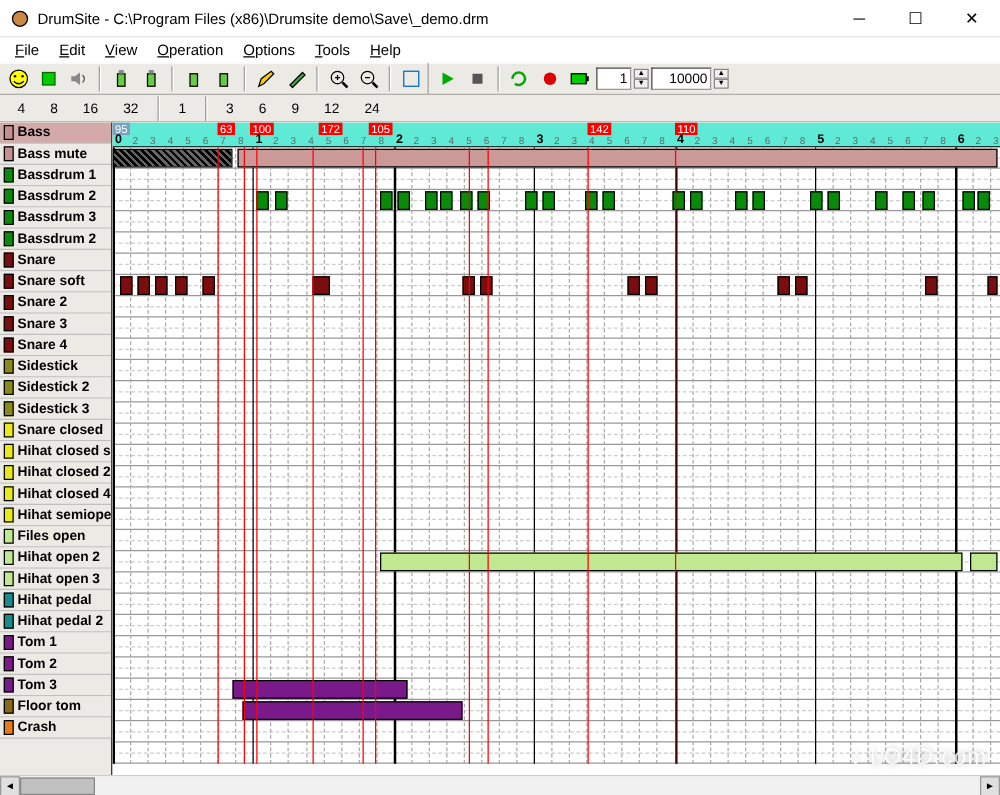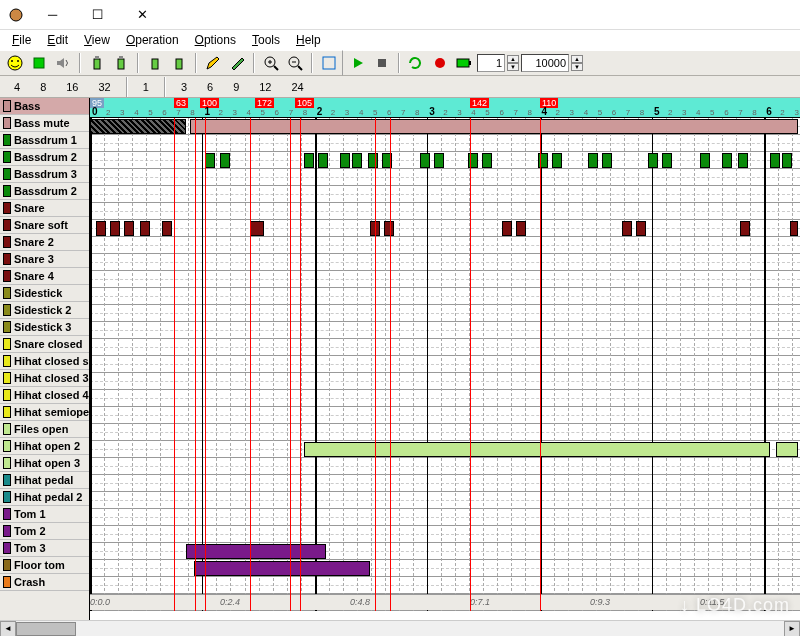--- a/index.html
+++ b/index.html
@@ -61,20 +61,21 @@
 </style>
 </head>
 <body>
 
 <div class="titlebar">
   <span class="icon">
     <svg width="16" height="16">
         <circle cx="8" cy="8" r="6" fill="#c84" stroke="#000"></circle>
       </svg>
   </span>
+  <span class="title">DrumSite - C:\Program Files (x86)\Drumsite demo\Save\_demo.drm</span>
   <div class="win-btn">─</div>
   <div class="win-btn">☐</div>
   <div class="win-btn close">✕</div>
 </div>
 
 <div class="menubar" id="menubar">
     <div class="menu-item"><u>F</u>ile</div>
     <div class="menu-item"><u>E</u>dit</div>
     <div class="menu-item"><u>V</u>iew</div>
     <div class="menu-item"><u>O</u>peration</div>
@@ -303,21 +304,21 @@
       <div class="track">
         <div class="tswatch" style="background: rgb(232, 232, 26);"></div>
         <span>Snare closed</span>
       </div>
       <div class="track">
         <div class="tswatch" style="background: rgb(232, 232, 26);"></div>
         <span>Hihat closed soft</span>
       </div>
       <div class="track">
         <div class="tswatch" style="background: rgb(232, 232, 26);"></div>
-        <span>Hihat closed 3</span>
+        <span>Hihat closed 2</span>
       </div>
       <div class="track">
         <div class="tswatch" style="background: rgb(232, 232, 26);"></div>
         <span>Hihat closed 4</span>
       </div>
       <div class="track">
         <div class="tswatch" style="background: rgb(232, 232, 26);"></div>
         <span>Hihat semiopen</span>
       </div>
       <div class="track">
@@ -550,28 +551,20 @@
         <div class="note" style="background: rgb(122, 14, 14); left: 426px; width: 10px; top: 103px;"></div>
         <div class="note" style="background: rgb(122, 14, 14); left: 532px; width: 10px; top: 103px;"></div>
         <div class="note" style="background: rgb(122, 14, 14); left: 546px; width: 10px; top: 103px;"></div>
         <div class="note" style="background: rgb(122, 14, 14); left: 650px; width: 10px; top: 103px;"></div>
         <div class="note" style="background: rgb(122, 14, 14); left: 700px; width: 8px; top: 103px;"></div>
         <div class="note" style="background: rgb(192, 232, 144); left: 214px; width: 466px; top: 324px;"></div>
         <div class="note" style="background: rgb(192, 232, 144); left: 686px; width: 22px; top: 324px;"></div>
         <div class="note" style="background: rgb(122, 26, 138); left: 96px; width: 140px; top: 426px;"></div>
         <div class="note" style="background: rgb(122, 26, 138); left: 104px; width: 176px; top: 443px;"></div>
       </div>
-    <div class="ruler-bottom" id="ruler-bottom">
-        <div class="rb-label" style="left: 0px;">0:0.0</div>
-        <div class="rb-label" style="left: 130px;">0:2.4</div>
-        <div class="rb-label" style="left: 260px;">0:4.8</div>
-        <div class="rb-label" style="left: 380px;">0:7.1</div>
-        <div class="rb-label" style="left: 500px;">0:9.3</div>
-        <div class="rb-label" style="left: 610px;">0:11.5</div>
-      </div>
   </div>
 </div>
 
 <div class="scrollbar-h">
   <div class="sb-btn">◄</div>
   <div class="sb-track">
       <div class="sb-thumb" style="left:0;width:60px"></div>
     </div>
   <div class="sb-btn">►</div>
 </div>

